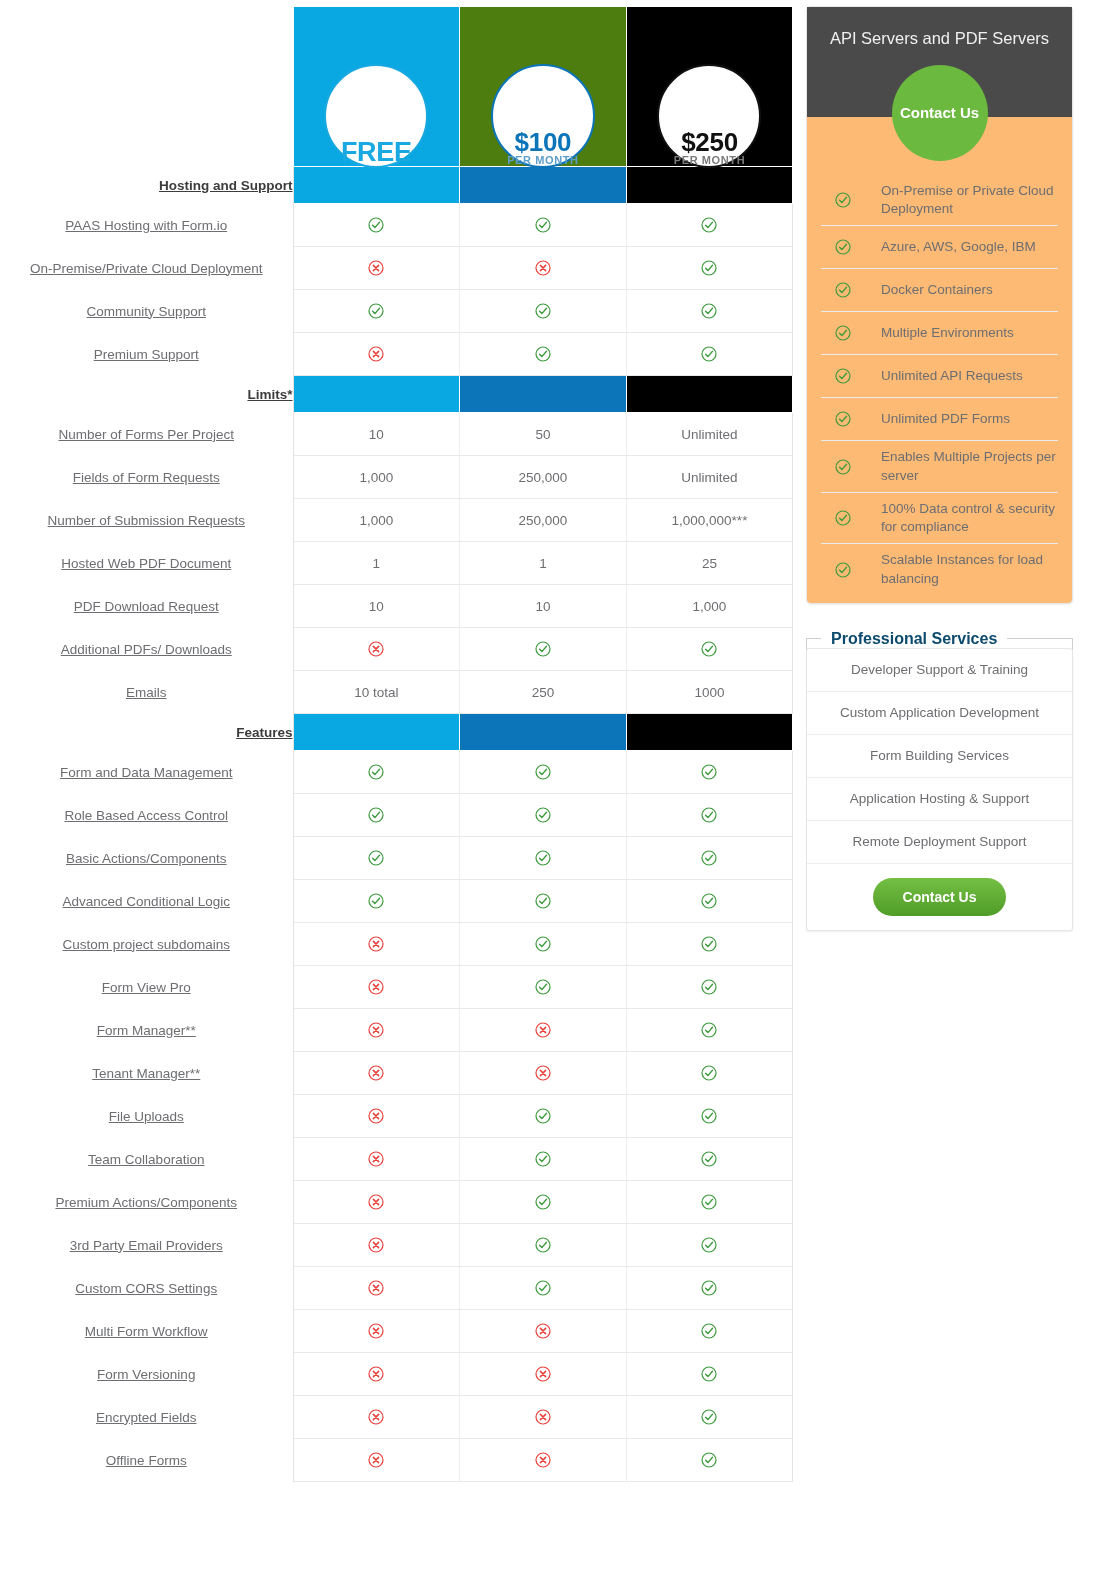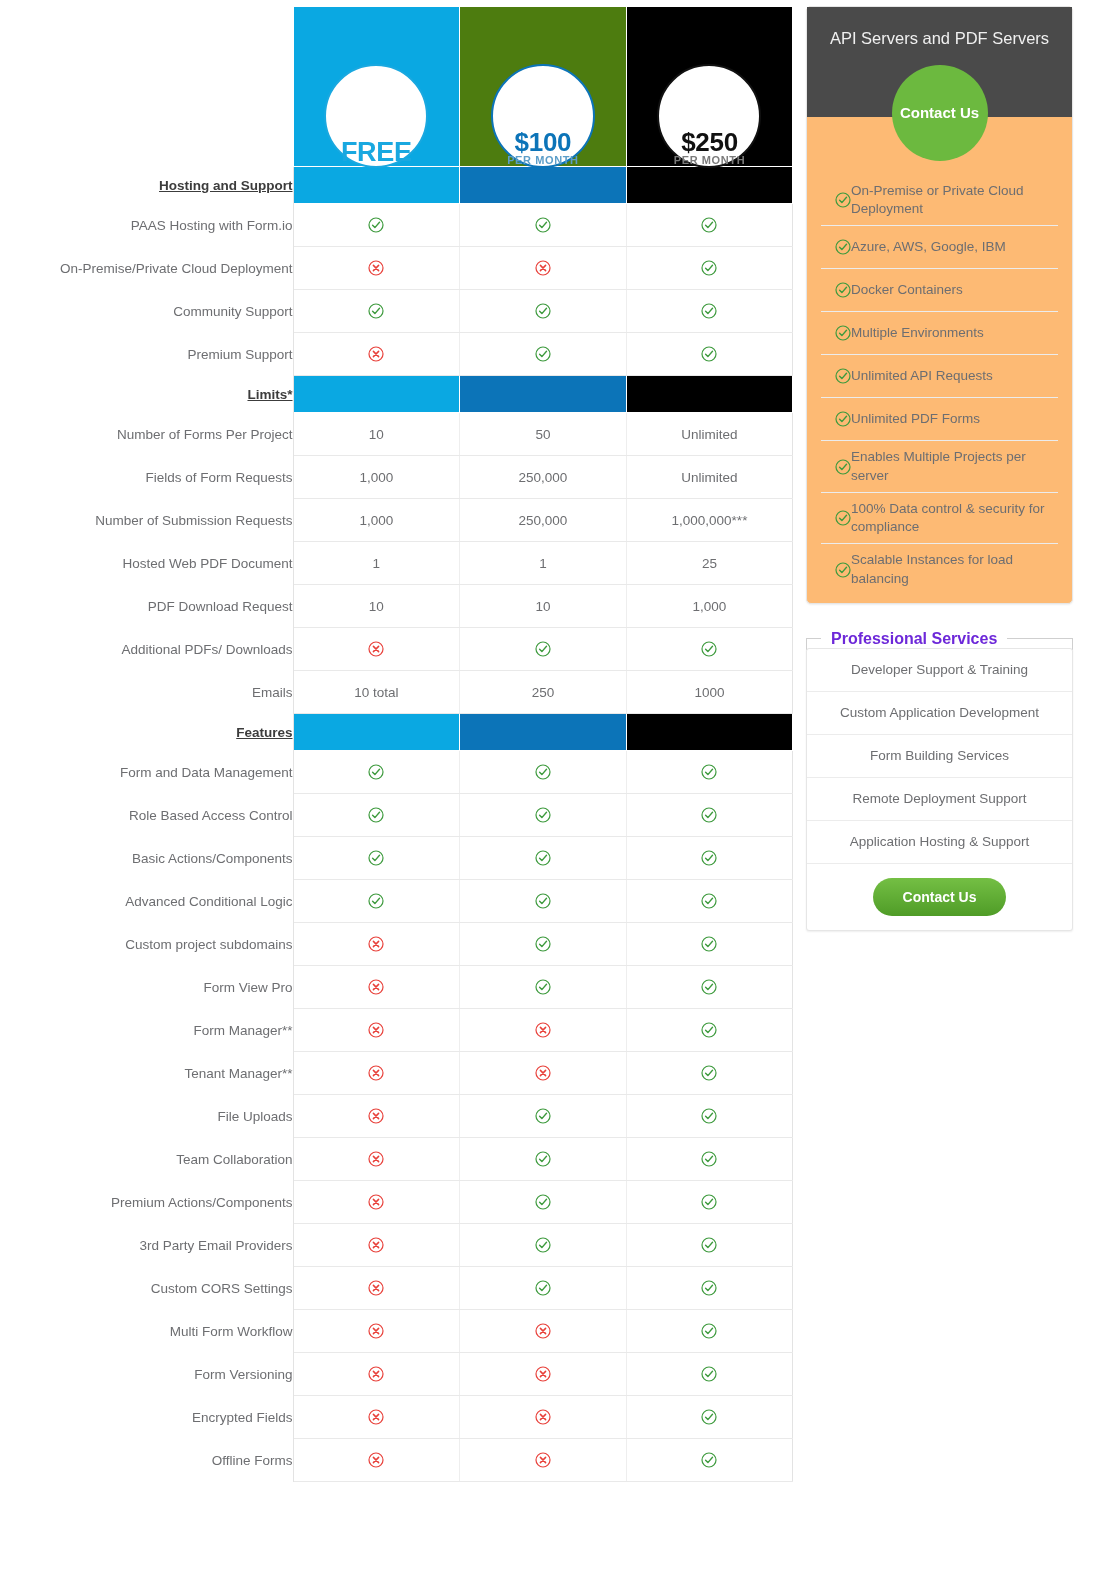--- a/index.html
+++ b/index.html
@@ -97,26 +97,27 @@
   .band {
     height: 37px;
     border: 1px solid #ffffff;
   }
   .band.b-basic { background: #0aa8e2; }
   .band.b-team  { background: #0c74b8; }
   .band.b-ent   { background: #000000; }
 
   
   .row-label {
-    text-align: right;
+    text-align: center;
     padding-right: 18px;
     font-size: 13.5px;
     color: #6d6e71;
     border-right: 1px solid #e3e3e3;
     white-space: nowrap;
+    text-decoration: underline;
   }
   .cell {
     height: 43px;
     text-align: center;
     font-size: 13.5px;
     color: #6d6e71;
     border-bottom: 1px solid #e9e9e9;
     border-right: 1px solid #eeeeee;
   }
   .cell.last-col { border-right: 1px solid #e3e3e3; }
@@ -163,21 +164,21 @@
     align-items: center;
     justify-content: center;
     text-align: center;
     line-height: 1.25;
     z-index: 4;
   }
   .api-body { padding: 58px 14px 8px 14px; }
   .api-item {
     display: flex;
     align-items: center;
-    gap: 0;
+    gap: 30px;
     min-height: 43px;
     padding: 7px 2px 7px 14px;
     border-bottom: 1px solid #ececec;
     font-size: 13.5px;
     color: #6d6e71;
     line-height: 1.35;
   }
   .api-item:last-child { border-bottom: none; }
 
   
@@ -186,21 +187,21 @@
     border: 1px solid #cfcfcf;
     border-bottom: none;
     border-radius: 0;
     margin: 0;
     padding: 0 0 0 0;
     height: 20px;
   }
   .ps-legend {
     font-size: 16px;
     font-weight: bold;
-    color: #6d28d9;
+    color: #0c4a6e;
     padding: 0 10px;
     margin-left: 14px;
   }
   .ps-panel {
     border: 1px solid #e6e6e6;
     border-radius: 3px;
     box-shadow: 0 1px 2px rgba(0,0,0,.07);
     background: #fff;
     margin-top: -2px;
   }
@@ -743,24 +744,24 @@
             <div class="ps-item">
               <span>Developer Support &amp; Training</span>
             </div>
             <div class="ps-item">
               <span>Custom Application Development</span>
             </div>
             <div class="ps-item">
               <span>Form Building Services</span>
             </div>
             <div class="ps-item">
-              <span>Remote Deployment Support</span>
+              <span>Application Hosting &amp; Support</span>
             </div>
             <div class="ps-item">
-              <span>Application Hosting &amp; Support</span>
+              <span>Remote Deployment Support</span>
             </div>
           </div>
         <div class="ps-cta-row">
           <button class="cta-btn">Contact Us</button>
         </div>
       </div>
     </div>
 
   </div>
 </div>

